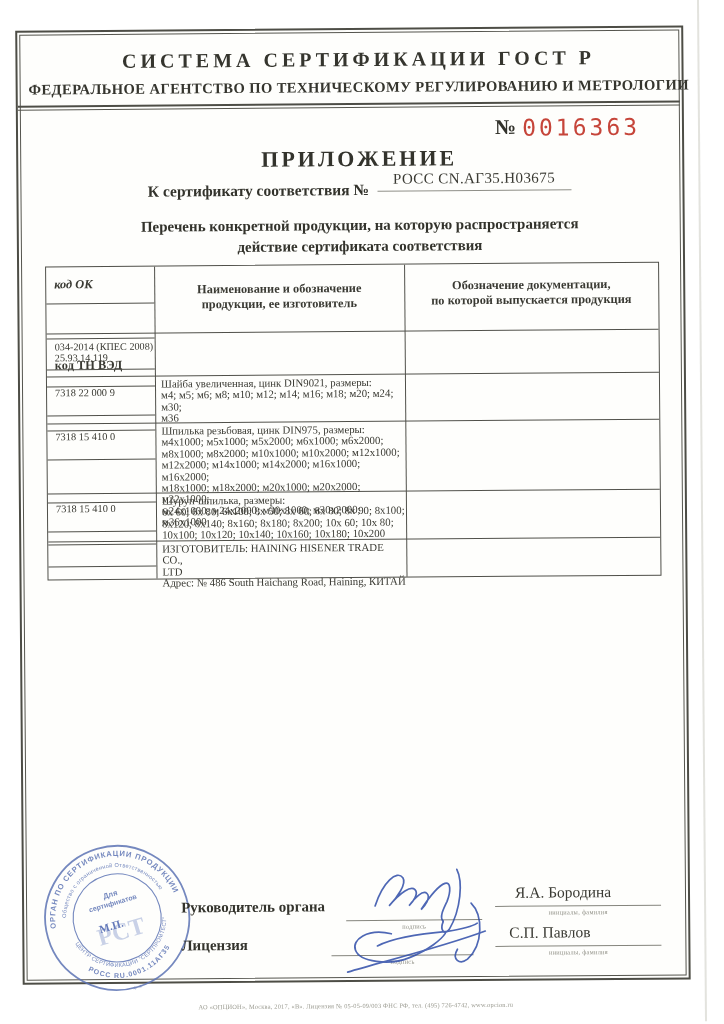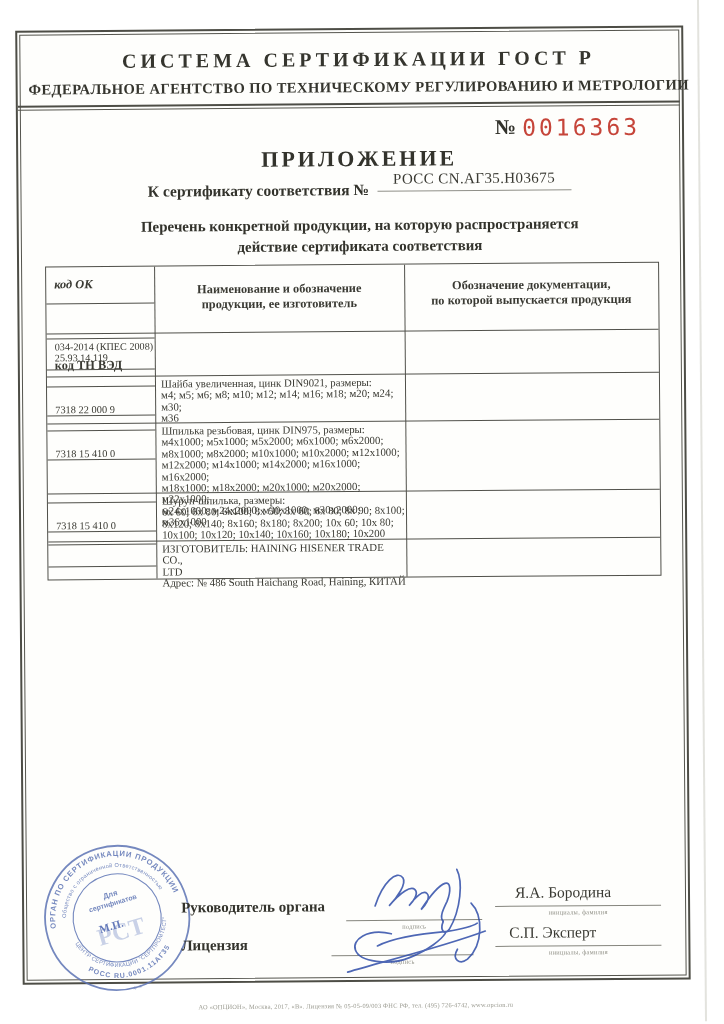--- a/index.html
+++ b/index.html
@@ -41,21 +41,21 @@
   .purpose2{position:absolute;left:0;right:0;top:238px;text-align:center;font-size:15px;font-weight:bold;color:#33332c;}
 
   
   .tbl{position:absolute;left:47px;top:264px;width:612px;height:312px;border:1.5px solid #50504a;}
   .tbl .v{position:absolute;top:0;bottom:0;width:1.2px;background:#50504a;}
   .tbl .h{position:absolute;left:0;right:0;height:1.2px;background:#50504a;}
   .tbl .h.short{right:auto;}
   .th{position:absolute;font-size:12.4px;font-weight:bold;color:#3a3a33;text-align:center;line-height:15px;white-space:pre-line;}
   .code-plain{position:absolute;font-size:10.2px;line-height:11px;color:#3a3a33;white-space:pre-line;padding:2px 0 0 7px;}
   .codebox{position:absolute;left:0;width:108px;border-top:1.2px solid #50504a;border-bottom:1.2px solid #50504a;
-    display:flex;align-items:flex-end;box-sizing:border-box;padding-left:8px;font-size:10.4px;color:#3a3a33;}
+    display:flex;align-items:flex-start;box-sizing:border-box;padding-left:8px;font-size:10.4px;color:#3a3a33;}
   .namecell{position:absolute;left:114px;width:244px;font-size:10.8px;line-height:11.4px;color:#3a3a33;white-space:pre-line;}
 
   
   .stamp{position:absolute;left:28px;top:830px;width:172px;height:172px;}
 
   
   .role{position:absolute;font-size:15px;font-weight:bold;color:#33332c;}
   .fio{position:absolute;font-size:15.5px;color:#3a3a33;}
   .sigline{position:absolute;height:1.2px;background:#85857d;}
   .caption{position:absolute;font-size:6.3px;color:#8d8d83;text-align:center;letter-spacing:.3px;}
@@ -179,21 +179,21 @@
   <div class="caption" style="left:343px;top:923px;width:136px;">подпись</div>
 
   <div class="fio" style="left:512px;top:885px;text-align:center;">Я.А. Бородина</div>
   <div class="sigline" style="left:492px;top:907px;width:166px;"></div>
   <div class="caption" style="left:492px;top:910px;width:166px;">инициалы, фамилия</div>
 
   <div class="role" style="left:178px;top:936px;">Лицензия</div>
   <div class="sigline" style="left:328px;top:955px;width:142px;"></div>
   <div class="caption" style="left:328px;top:958px;width:142px;">подпись</div>
 
-  <div class="fio" style="left:506px;top:925px;">С.П. Эксперт</div>
+  <div class="fio" style="left:506px;top:925px;">С.П. Павлов</div>
   <div class="sigline" style="left:492px;top:947px;width:166px;"></div>
   <div class="caption" style="left:492px;top:950px;width:166px;">инициалы, фамилия</div>
 
   <svg class="sigs" viewBox="0 0 160 125">
     <g fill="none" stroke="#2f4da8" stroke-width="1.7" stroke-linecap="round" opacity="0.85">
       <g>
         <path d="M 42 58 C 50 34, 64 22, 70 30 C 74 36, 64 50, 56 58 C 68 44, 78 38, 82 42 C 86 46, 80 54, 76 58 C 82 50, 90 42, 94 46 C 98 50, 92 58, 88 62 C 96 50, 106 38, 112 36 C 118 34, 118 44, 114 54 C 110 62, 106 70, 110 74"></path>
         <path d="M 124 22 C 130 34, 128 62, 116 82 C 112 88, 106 84, 110 74"></path>
       </g>
       <g>

